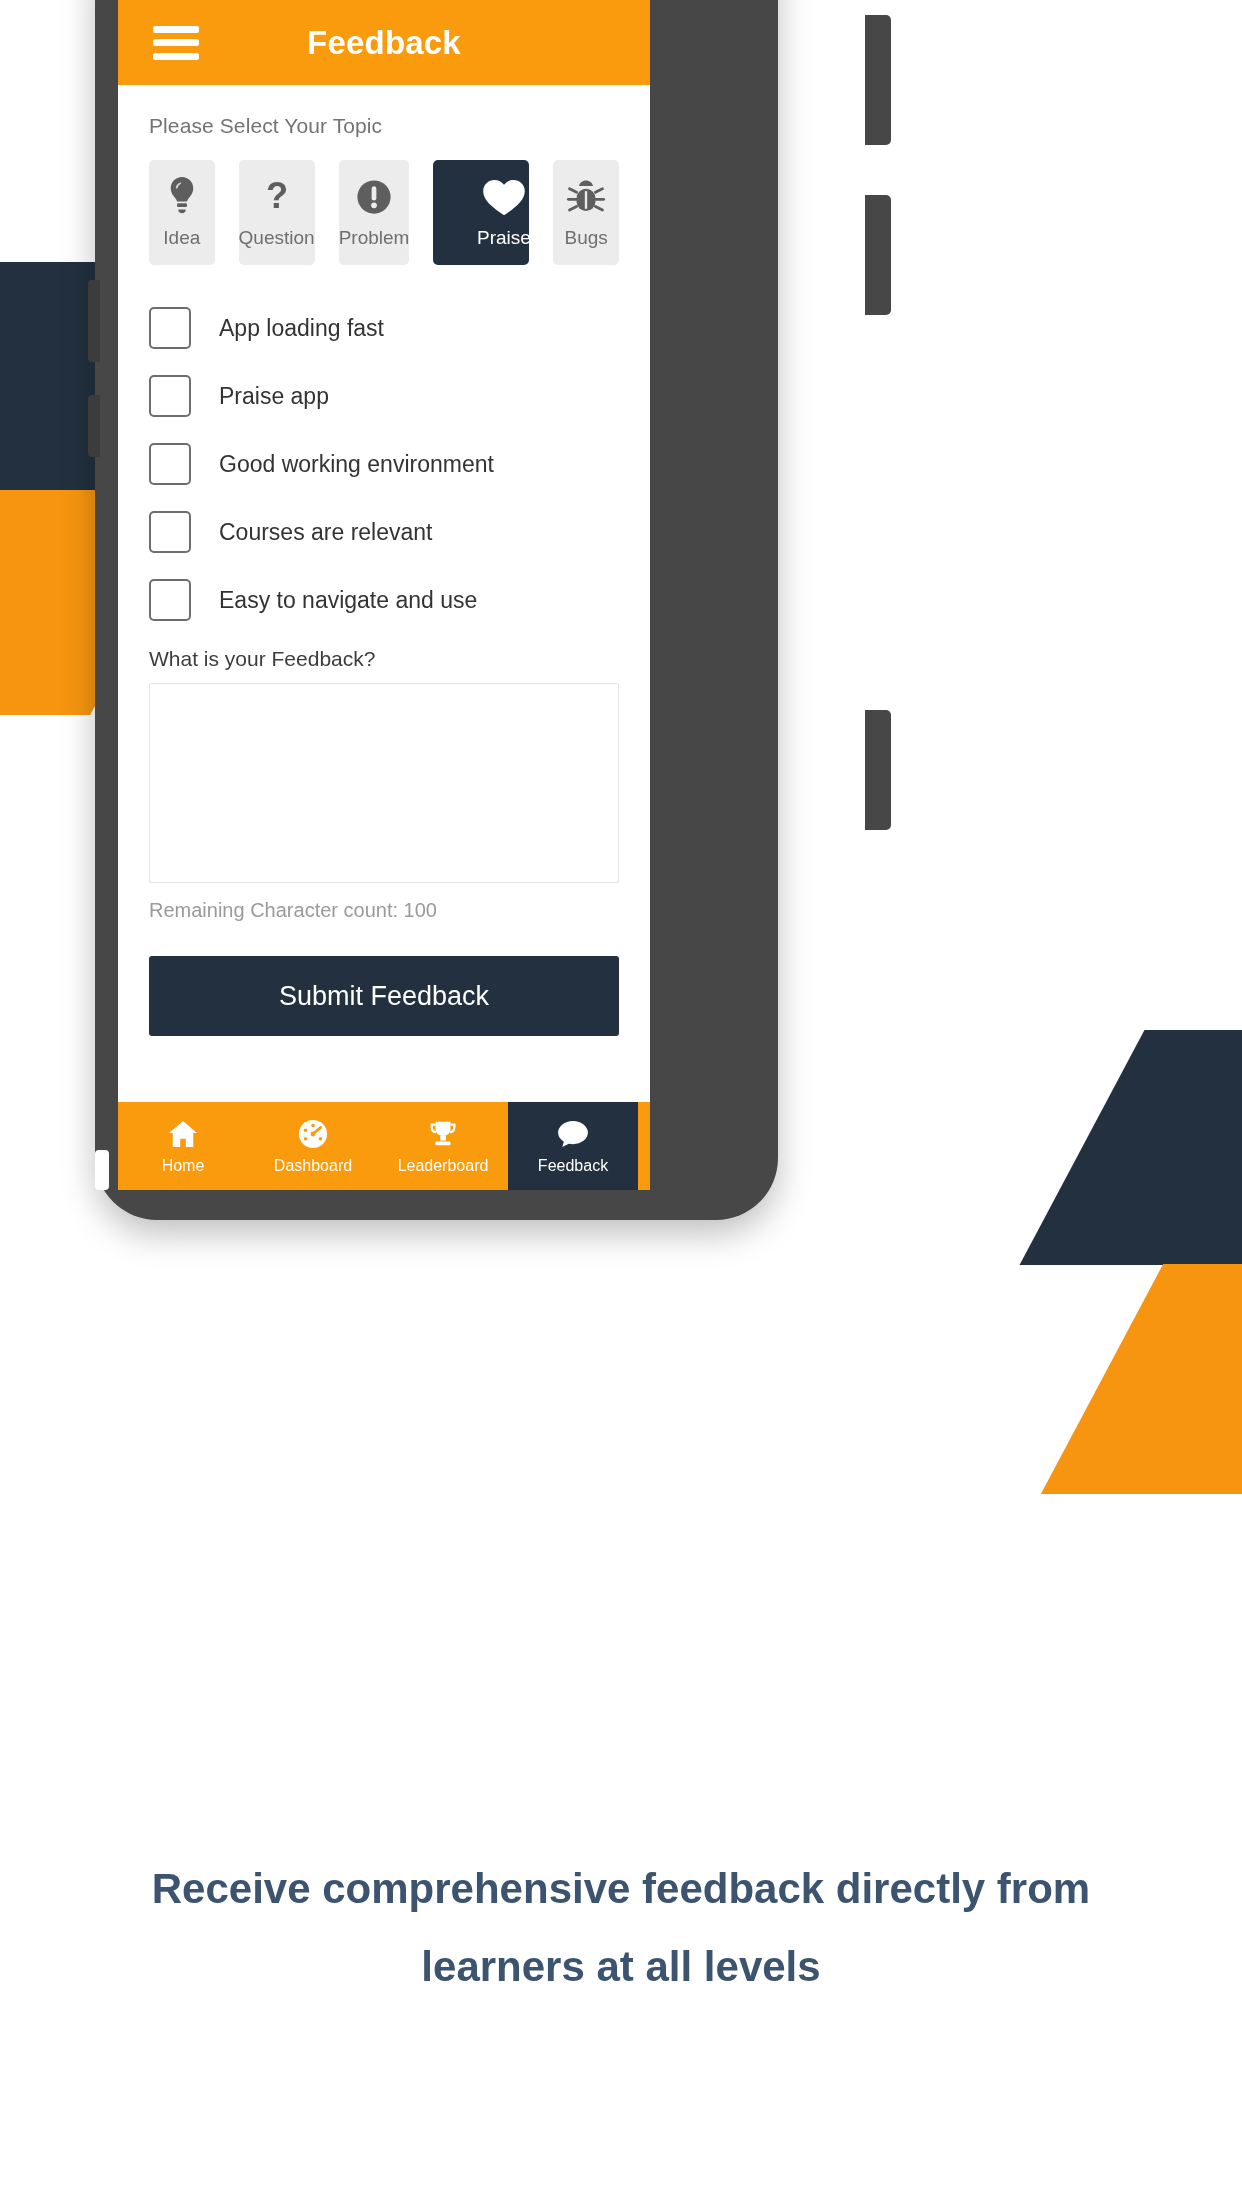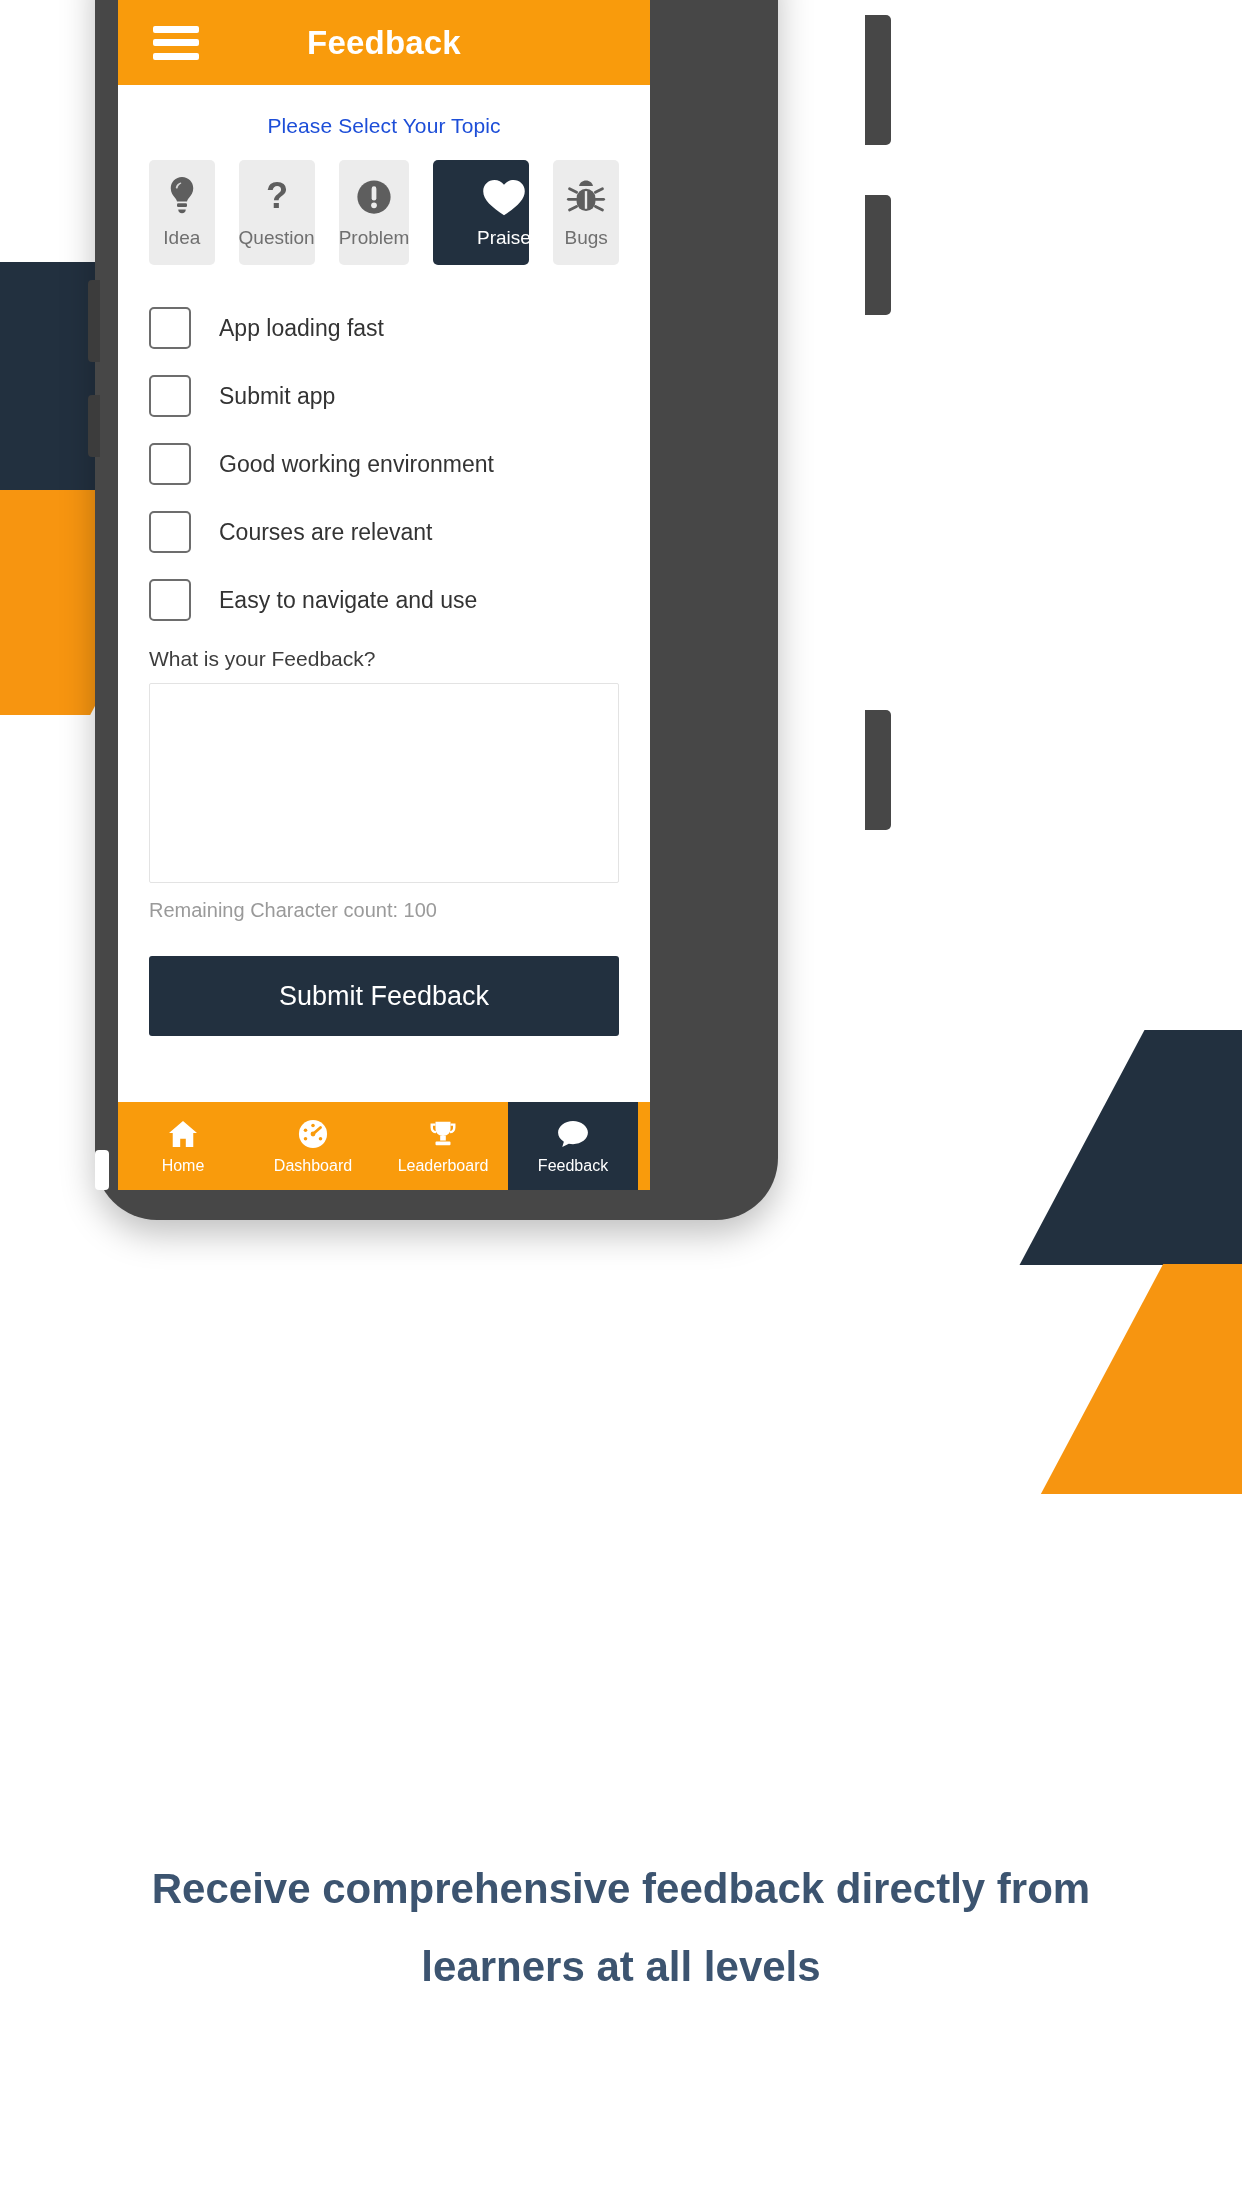--- a/index.html
+++ b/index.html
@@ -71,21 +71,21 @@
   }
   .hamburger i { display: block; width: 100%; height: 7px; background: #fff; border-radius: 2px; }
   .appbar-title {
     width: 100%; text-align: center; color: #ffffff;
     font-size: 33px; font-weight: bold; letter-spacing: .2px;
   }
 
   
   .content { padding: 0 31px; }
   .section-label {
-    margin-top: 29px; font-size: 21px; color: #1d4ed8; letter-spacing: .1px; text-align: center;
+    margin-top: 29px; font-size: 21px; color: #737373; letter-spacing: .1px;
   }
 
   
   .chips { display: flex; gap: 24px; margin-top: 22px; }
   .chip {
     width: 96px; height: 105px; background: #ececec; border-radius: 5px;
     display: flex; flex-direction: column; align-items: center;
     justify-content: center; gap: 9px; cursor: pointer;
   }
   .chip.selected { background: #22303f; padding-left: 45px; }
@@ -239,21 +239,21 @@
       </div>
 
       
       <div class="checklist">
         <div class="check-row">
           <span class="box"></span>
           <span class="check-label">App loading fast</span>
         </div>
         <div class="check-row">
           <span class="box"></span>
-          <span class="check-label">Submit app</span>
+          <span class="check-label">Praise app</span>
         </div>
         <div class="check-row">
           <span class="box"></span>
           <span class="check-label">Good working environment</span>
         </div>
         <div class="check-row">
           <span class="box"></span>
           <span class="check-label">Courses are relevant</span>
         </div>
         <div class="check-row">

